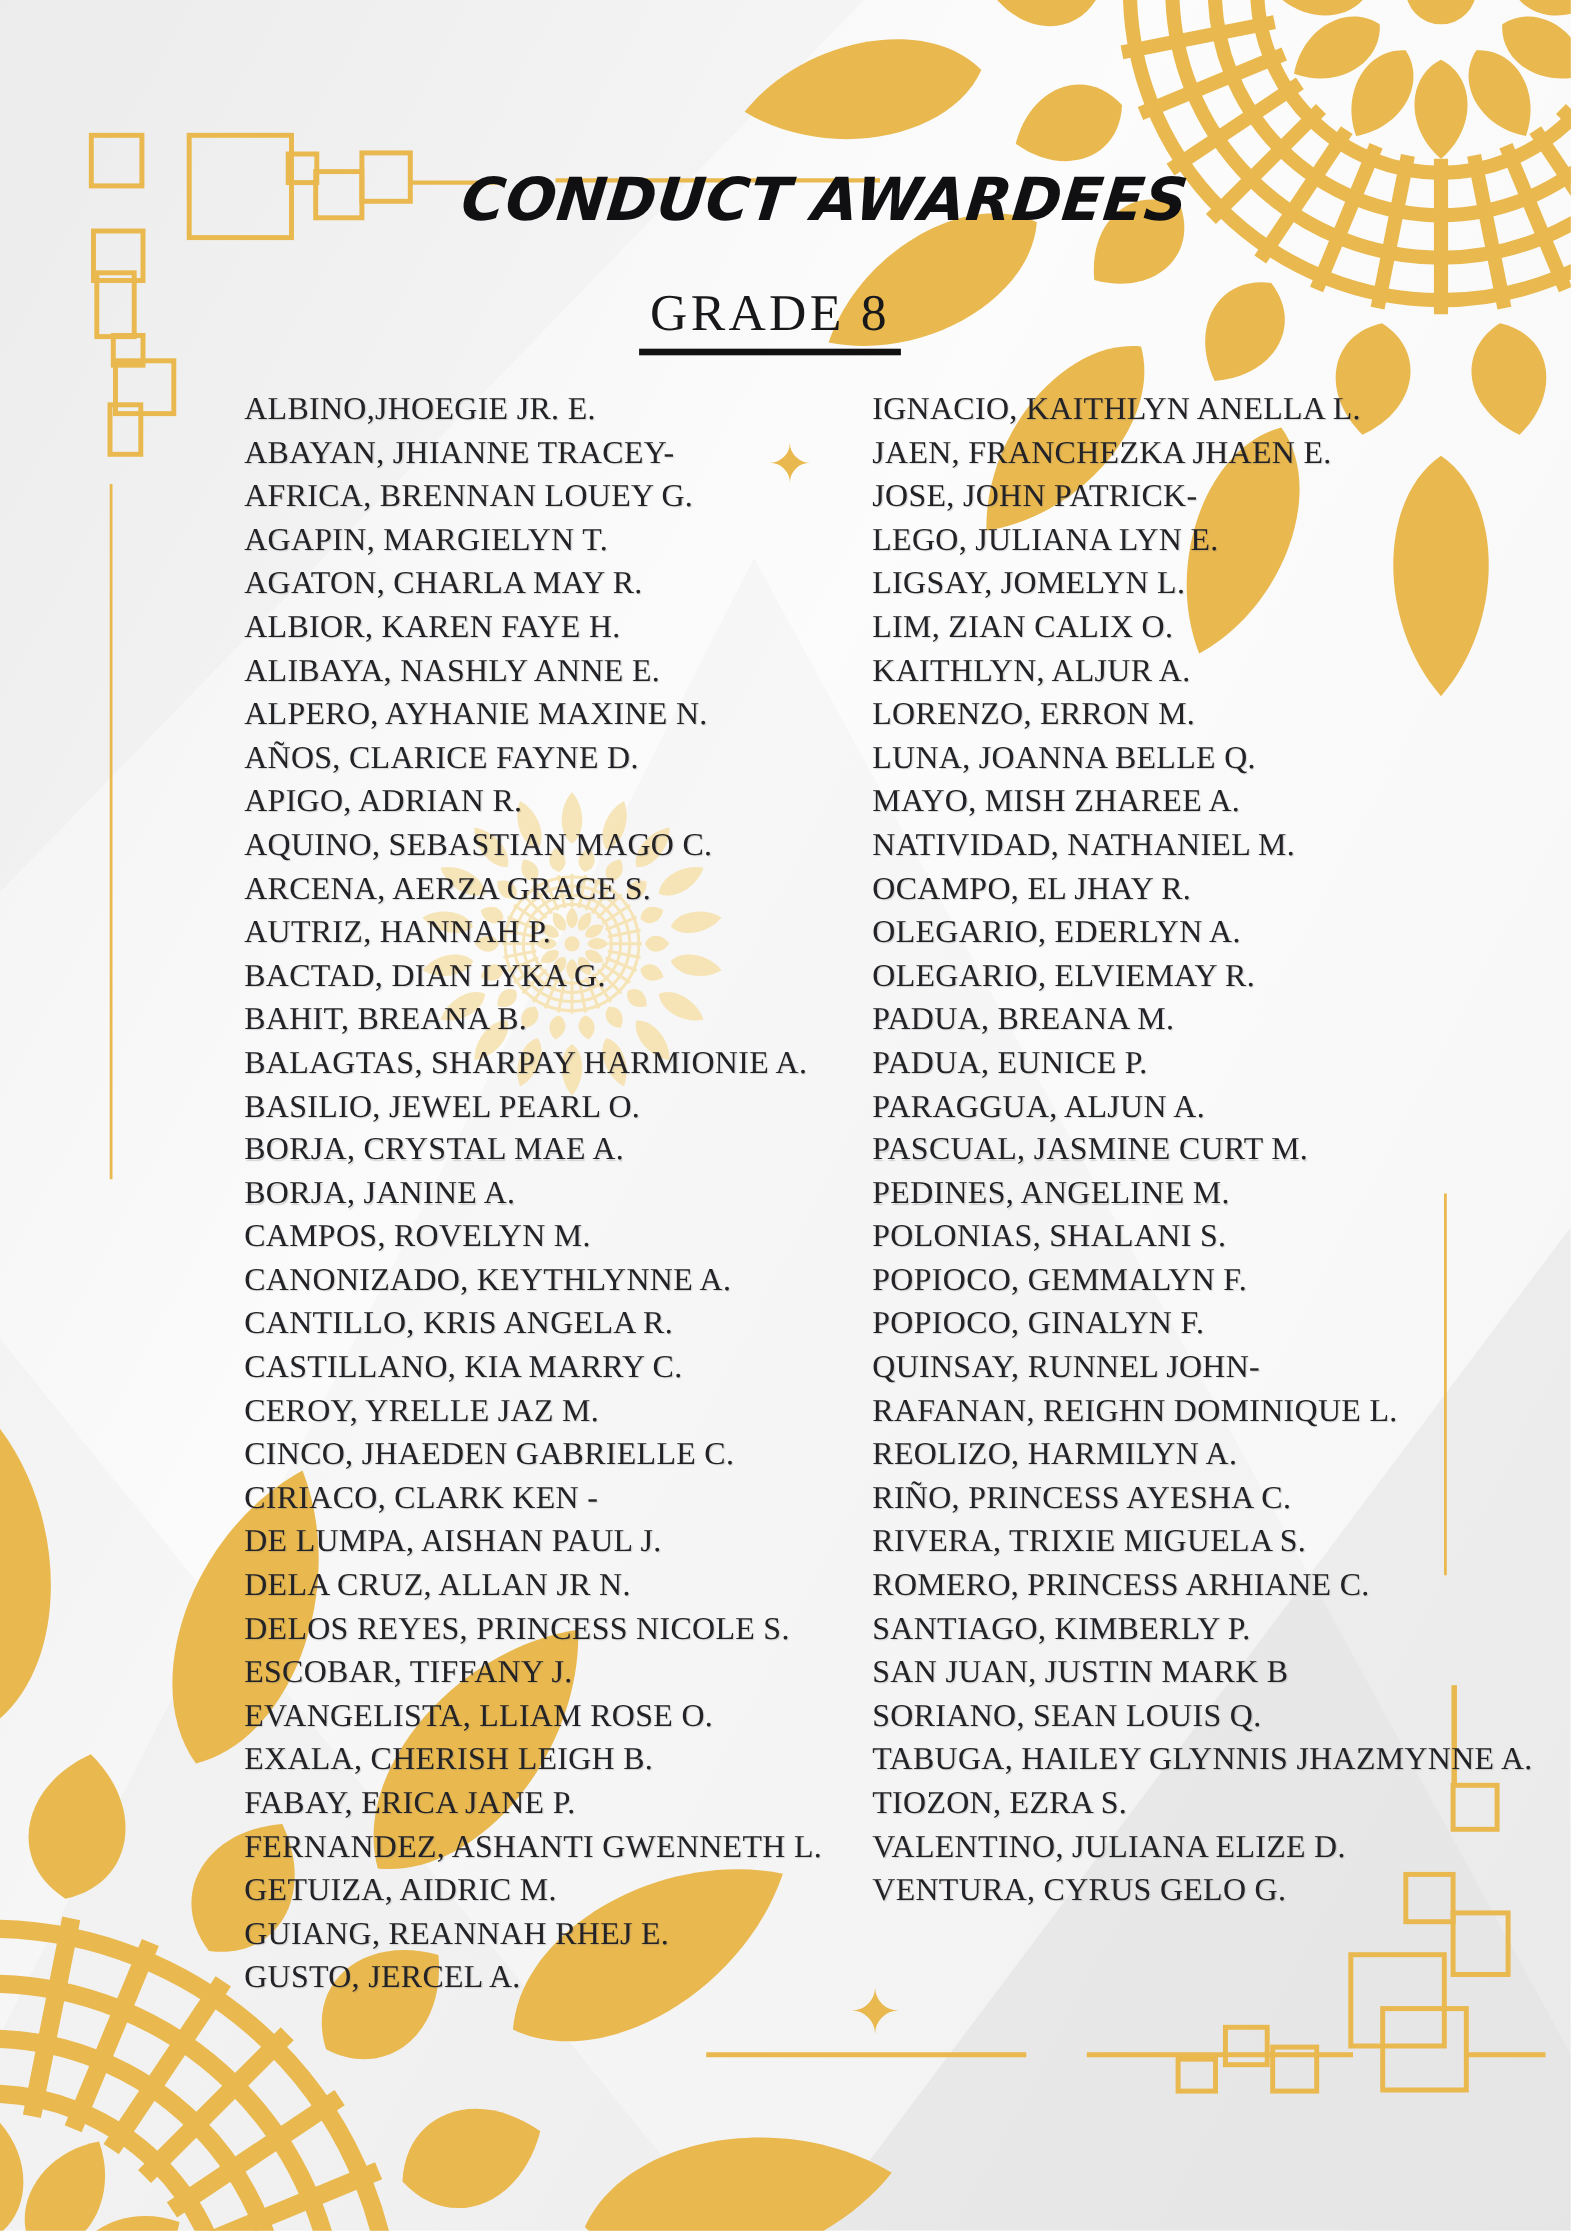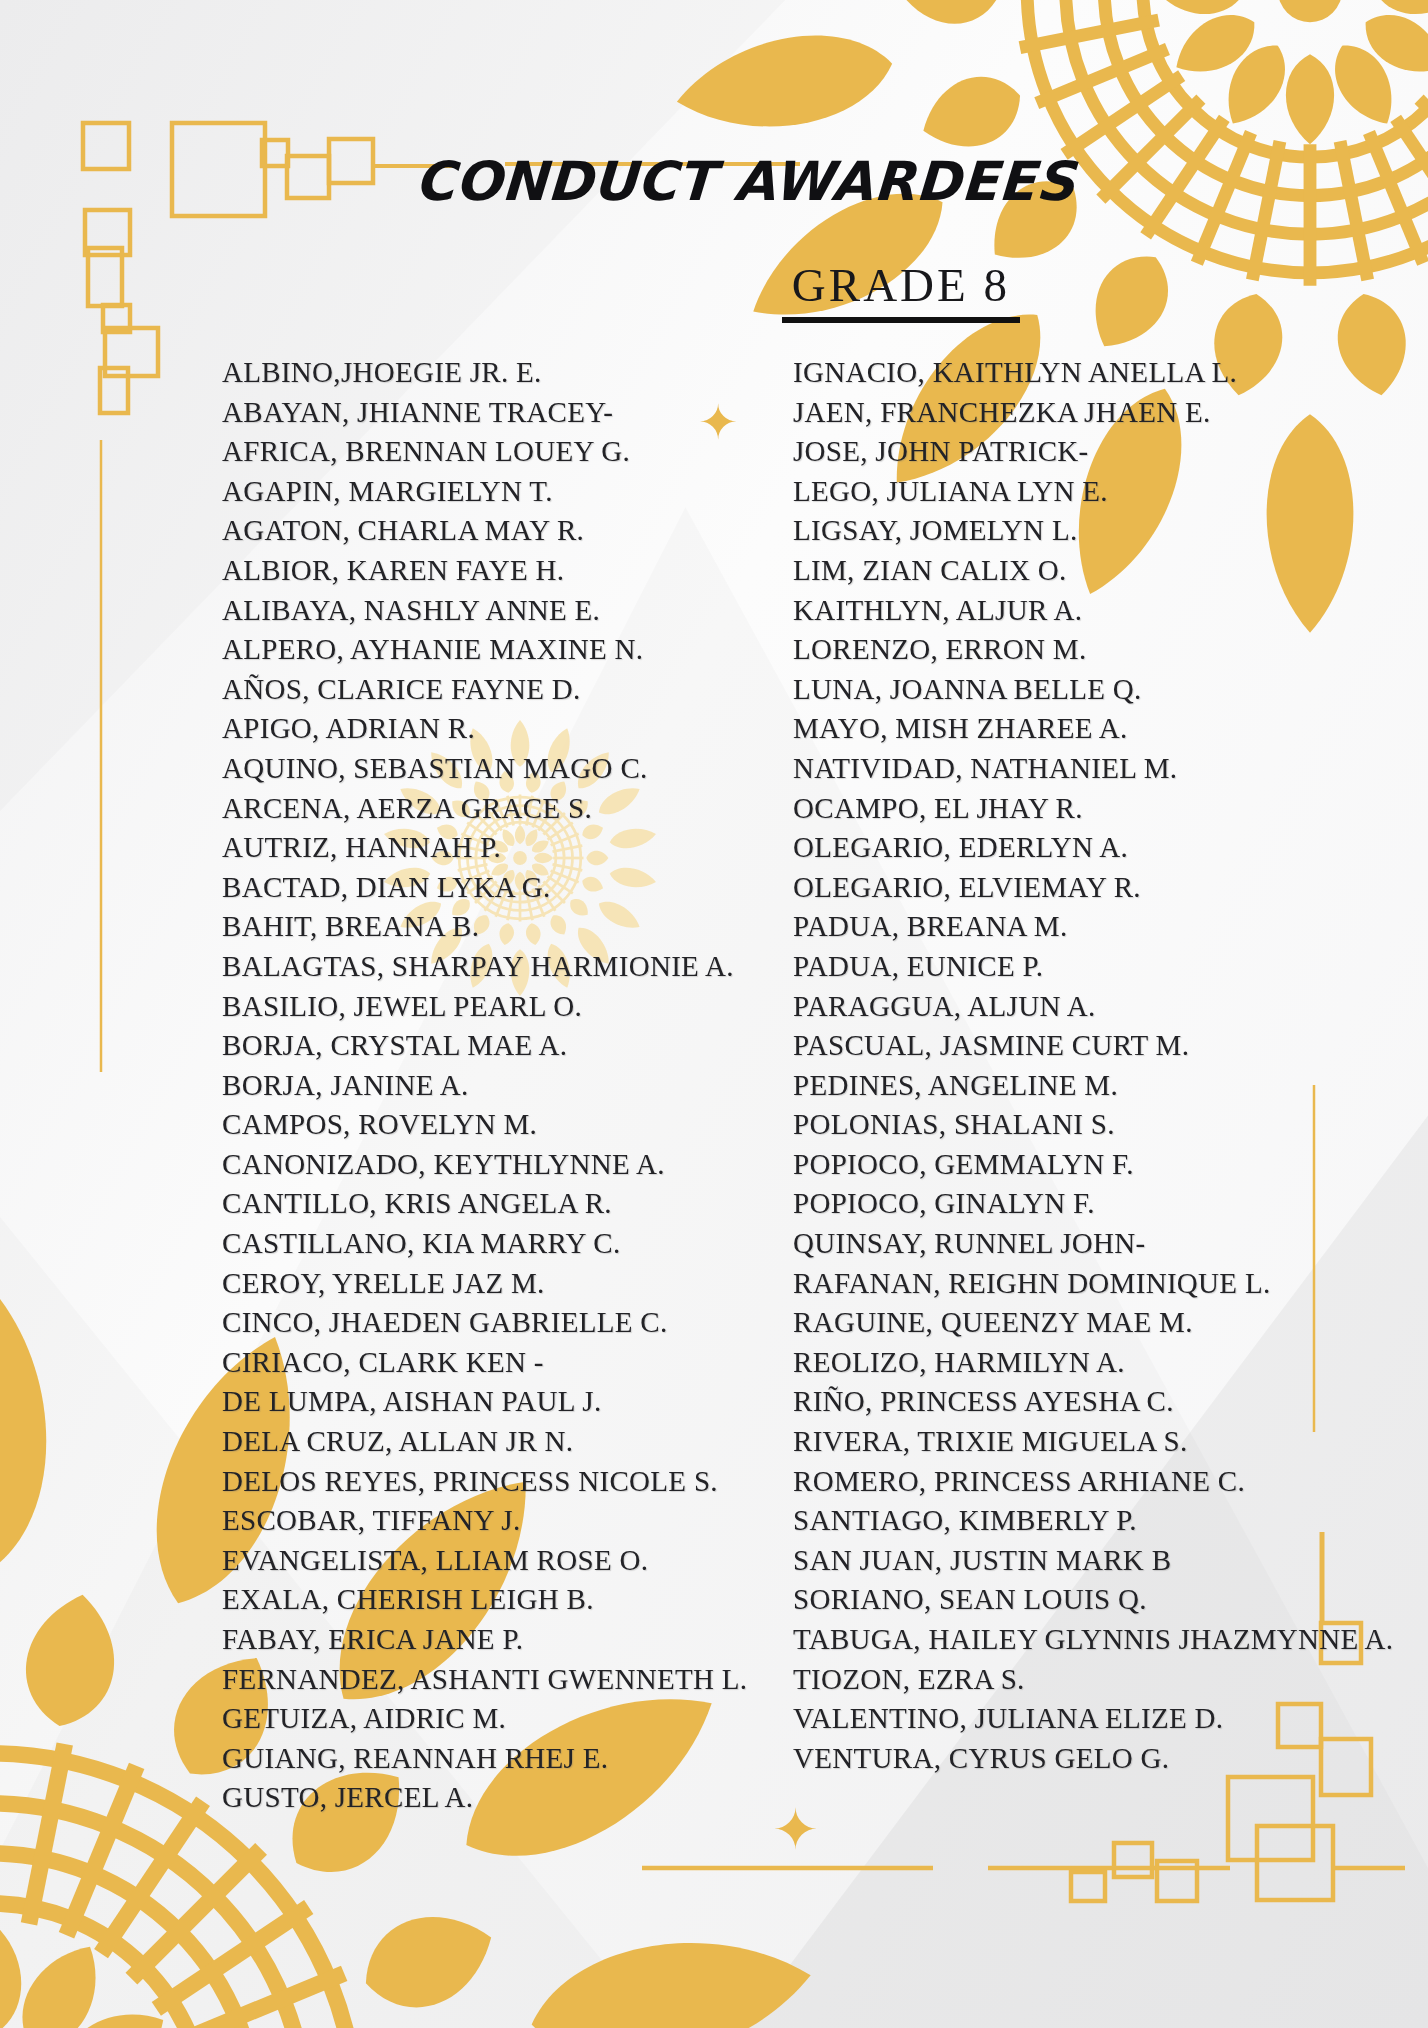--- a/index.html
+++ b/index.html
@@ -23,21 +23,21 @@
   #linework{position:absolute;left:0;top:0;width:1428px;height:2028px;pointer-events:none;}
   #linework rect{fill:none;stroke:var(--gold);stroke-width:4.5px;}
   #linework line{stroke:var(--gold);}
 
   .header{position:absolute;left:420px;top:150px;width:640px;text-align:center;}
   .page-title{
     font-family:"DejaVu Sans",sans-serif;font-weight:bold;font-style:italic;
     font-size:54px;letter-spacing:0.5px;color:#101013;transform:skewX(-6deg);
     white-space:nowrap;
   }
-  .subtitle-wrap{position:absolute;left:380px;top:258px;width:640px;text-align:right;}
+  .subtitle-wrap{position:absolute;left:380px;top:258px;width:640px;text-align:center;}
   .page-subtitle{
     display:inline-block;font-size:47px;letter-spacing:3px;color:#18181b;
     border-bottom:6px solid #111;padding:0 10px 5px;white-space:nowrap;
   }
 
   .name-col{position:absolute;top:353px;}
   #col-left{left:222px;}
   #col-right{left:793px;}
   .name-row{
     height:39.6px;line-height:39.6px;font-size:29px;letter-spacing:0.3px;
@@ -425,21 +425,20 @@
     <div class="name-row">PADUA, BREANA M.</div>
     <div class="name-row">PADUA, EUNICE P.</div>
     <div class="name-row">PARAGGUA, ALJUN A.</div>
     <div class="name-row">PASCUAL, JASMINE CURT M.</div>
     <div class="name-row">PEDINES, ANGELINE M.</div>
     <div class="name-row">POLONIAS, SHALANI S.</div>
     <div class="name-row">POPIOCO, GEMMALYN F.</div>
     <div class="name-row">POPIOCO, GINALYN F.</div>
     <div class="name-row">QUINSAY, RUNNEL JOHN-</div>
     <div class="name-row">RAFANAN, REIGHN DOMINIQUE L.</div>
-    <div class="name-row">RAGUINE, QUEENZY MAE M.</div>
     <div class="name-row">REOLIZO, HARMILYN A.</div>
     <div class="name-row">RIÑO, PRINCESS AYESHA C.</div>
     <div class="name-row">RIVERA, TRIXIE MIGUELA S.</div>
     <div class="name-row">ROMERO, PRINCESS ARHIANE C.</div>
     <div class="name-row">SANTIAGO, KIMBERLY P.</div>
     <div class="name-row">SAN JUAN, JUSTIN MARK B</div>
     <div class="name-row">SORIANO, SEAN LOUIS Q.</div>
     <div class="name-row">TABUGA, HAILEY GLYNNIS JHAZMYNNE A.</div>
     <div class="name-row">TIOZON, EZRA S.</div>
     <div class="name-row">VALENTINO, JULIANA ELIZE D.</div>

